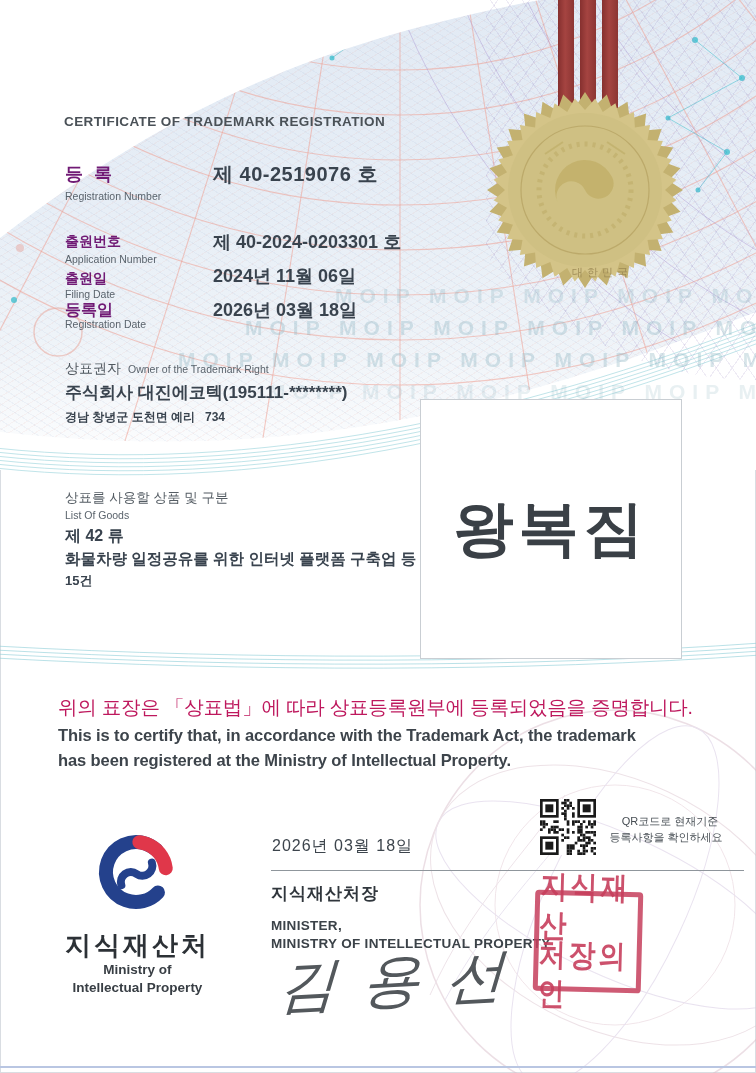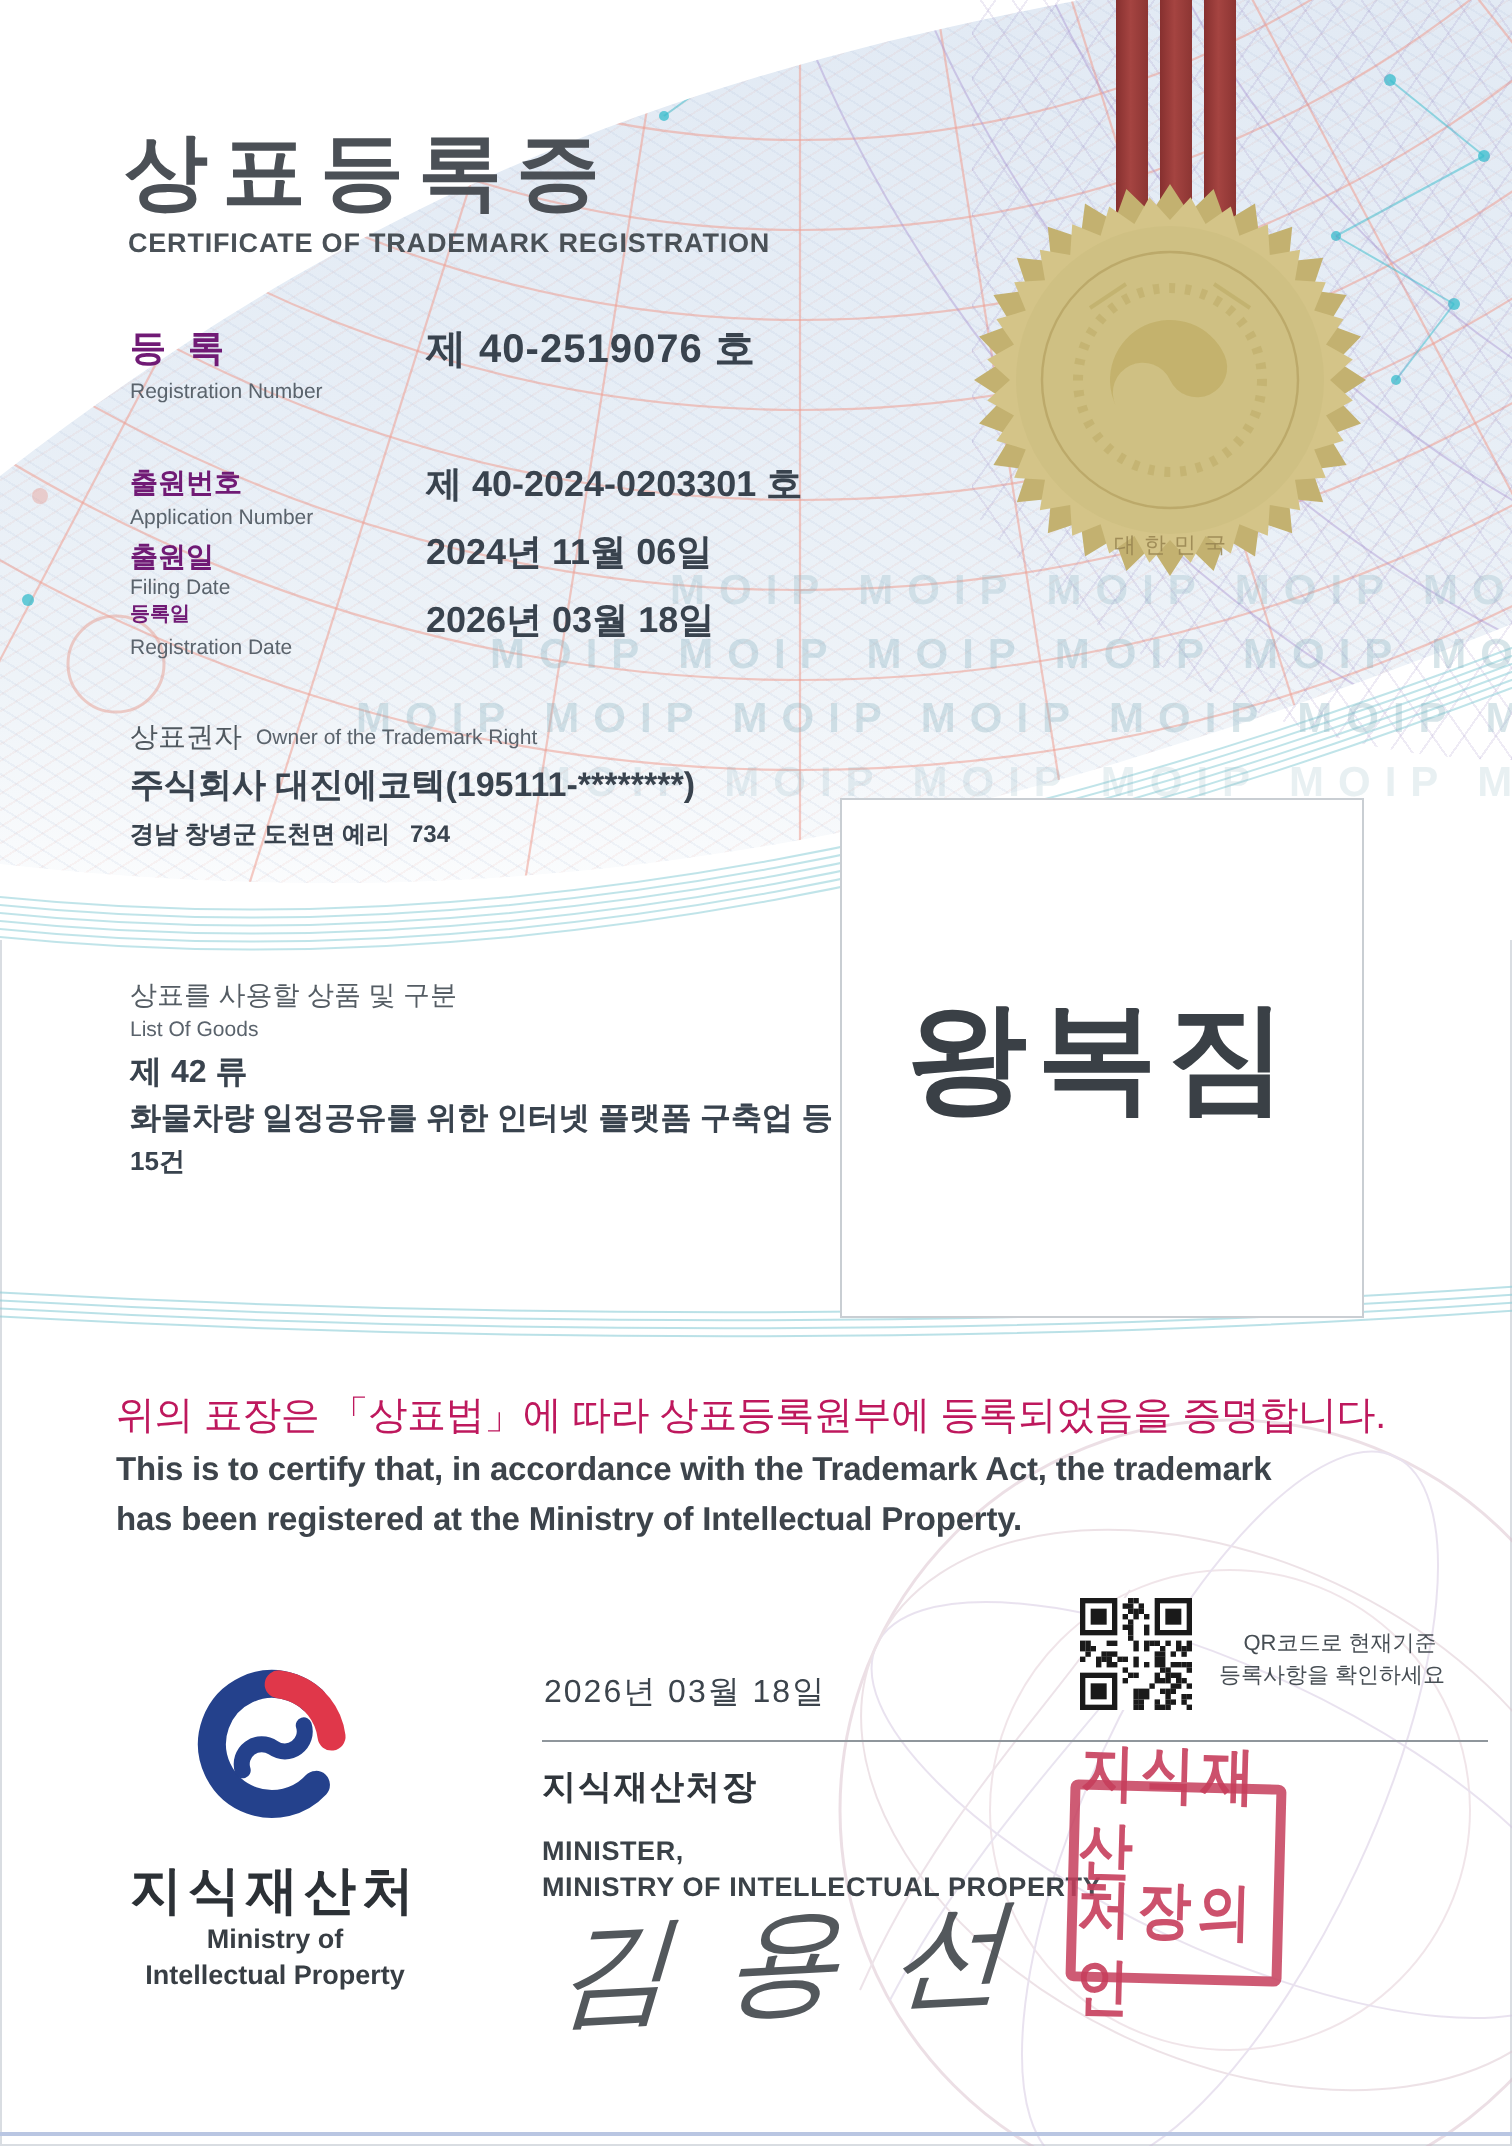--- a/index.html
+++ b/index.html
@@ -174,38 +174,37 @@
   <div class="ribbon" style="left:602px; height:112px;"></div>
   <svg id="gold-seal-svg" width="200" height="200" viewBox="0 0 200 200" style="position:absolute; left:485px; top:90px;">
       <polygon points="198.0,100.0 183.5,109.4 195.5,121.8 179.3,127.7 188.3,142.5 171.1,144.7 176.6,161.1 159.4,159.4 161.1,176.6 144.7,171.1 142.5,188.3 127.7,179.3 121.8,195.5 109.4,183.5 100.0,198.0 90.6,183.5 78.2,195.5 72.3,179.3 57.5,188.3 55.3,171.1 38.9,176.6 40.6,159.4 23.4,161.1 28.9,144.7 11.7,142.5 20.7,127.7 4.5,121.8 16.5,109.4 2.0,100.0 16.5,90.6 4.5,78.2 20.7,72.3 11.7,57.5 28.9,55.3 23.4,38.9 40.6,40.6 38.9,23.4 55.3,28.9 57.5,11.7 72.3,20.7 78.2,4.5 90.6,16.5 100.0,2.0 109.4,16.5 121.8,4.5 127.7,20.7 142.5,11.7 144.7,28.9 161.1,23.4 159.4,40.6 176.6,38.9 171.1,55.3 188.3,57.5 179.3,72.3 195.5,78.2 183.5,90.6" fill="#c3b170"></polygon>
       <polygon points="191.4,110.3 178.0,117.8 186.8,130.4 172.1,134.7 177.9,148.9 162.5,149.9 165.1,165.1 149.9,162.5 148.9,177.9 134.7,172.1 130.4,186.8 117.8,178.0 110.3,191.4 100.0,180.0 89.7,191.4 82.2,178.0 69.6,186.8 65.3,172.1 51.1,177.9 50.1,162.5 34.9,165.1 37.5,149.9 22.1,148.9 27.9,134.7 13.2,130.4 22.0,117.8 8.6,110.3 20.0,100.0 8.6,89.7 22.0,82.2 13.2,69.6 27.9,65.3 22.1,51.1 37.5,50.1 34.9,34.9 50.1,37.5 51.1,22.1 65.3,27.9 69.6,13.2 82.2,22.0 89.7,8.6 100.0,20.0 110.3,8.6 117.8,22.0 130.4,13.2 134.7,27.9 148.9,22.1 149.9,37.5 165.1,34.9 162.5,50.1 177.9,51.1 172.1,65.3 186.8,69.6 178.0,82.2 191.4,89.7 180.0,100.0" fill="#d4c488"></polygon>
       <circle cx="100" cy="100" r="77" fill="#cfc083"></circle>
       <circle cx="100" cy="100" r="64" fill="none" stroke="#b3a05f" stroke-width="1.2" opacity=".7"></circle>
       <circle cx="100" cy="100" r="46" fill="none" stroke="#b9a75f" stroke-width="5" stroke-dasharray="3 5" opacity=".45"></circle>
       <path d="M70,100 A30,30 0 1 1 130,100 A15,15 0 0 1 100,100 A15,15 0 0 0 70,100 Z" fill="#c0ad66" opacity=".75" transform="rotate(-25 100 100)"></path>
       <path d="M60,64 L78,52 M140,64 L122,52" stroke="#b9a75f" stroke-width="2" opacity=".5"></path>
     </svg>
-  <div class="t" style="left:542px; top:265px; width:90px; text-align:center; font-size:11px; letter-spacing:4px; color:rgba(150,132,80,.85);">대한민국</div>
-
-  <div class="t title-ko">상표등록증</div>
+  <div class="t" style="left:542px; top:265px; width:90px; text-align:right; font-size:11px; letter-spacing:4px; color:rgba(150,132,80,.85);">대한민국</div>
+
   <div class="t title-en">CERTIFICATE OF TRADEMARK REGISTRATION</div>
 
   <div class="t lbl" style="left:65px; top:162px; font-size:18px; letter-spacing:3px;">등 록</div>
   <div class="t sub" style="left:65px; top:190px;">Registration Number</div>
   <div class="t val" style="left:213px; top:161px; font-size:20px; letter-spacing:.5px;">제 40-2519076 호</div>
 
   <div class="t lbl" style="left:65px; top:233px; font-size:14px;">출원번호</div>
   <div class="t sub" style="left:65px; top:253px;text-align:right;">Application Number</div>
   <div class="t val" style="left:213px; top:230px; font-size:18px;">제 40-2024-0203301 호</div>
 
   <div class="t lbl" style="left:65px; top:270px; font-size:14px;">출원일</div>
   <div class="t sub" style="left:65px; top:288px;">Filing Date</div>
   <div class="t val" style="left:213px; top:264px; font-size:18px;">2024년 11월 06일</div>
 
-  <div class="t lbl" style="left:65px; top:300px; font-size:10px;">등록일</div>
+  <div class="t lbl" style="left:65px; top:300px; font-size:16px;">등록일</div>
   <div class="t sub" style="left:65px; top:318px;">Registration Date</div>
   <div class="t val" style="left:213px; top:298px; font-size:18px;">2026년 03월 18일</div>
 
   <div class="wm" style="left:335px; top:284px; opacity:.5;">MOIP MOIP MOIP MOIP MOIP MOIP MOIP MOIP</div>
   <div class="wm" style="left:245px; top:316px; opacity:.6;">MOIP MOIP MOIP MOIP MOIP MOIP MOIP MOIP</div>
   <div class="wm" style="left:178px; top:348px; opacity:.6;">MOIP MOIP MOIP MOIP MOIP MOIP MOIP MOIP</div>
   <div class="wm" style="left:268px; top:380px; opacity:.35;">MOIP MOIP MOIP MOIP MOIP MOIP MOIP MOIP</div>
 
   <div class="t lbl" style="left:65px; top:360px; font-size:14px; font-weight:normal; color:#50585f;">상표권자</div>
   <div class="t sub" style="left:128px; top:363px;">Owner of the Trademark Right</div>

